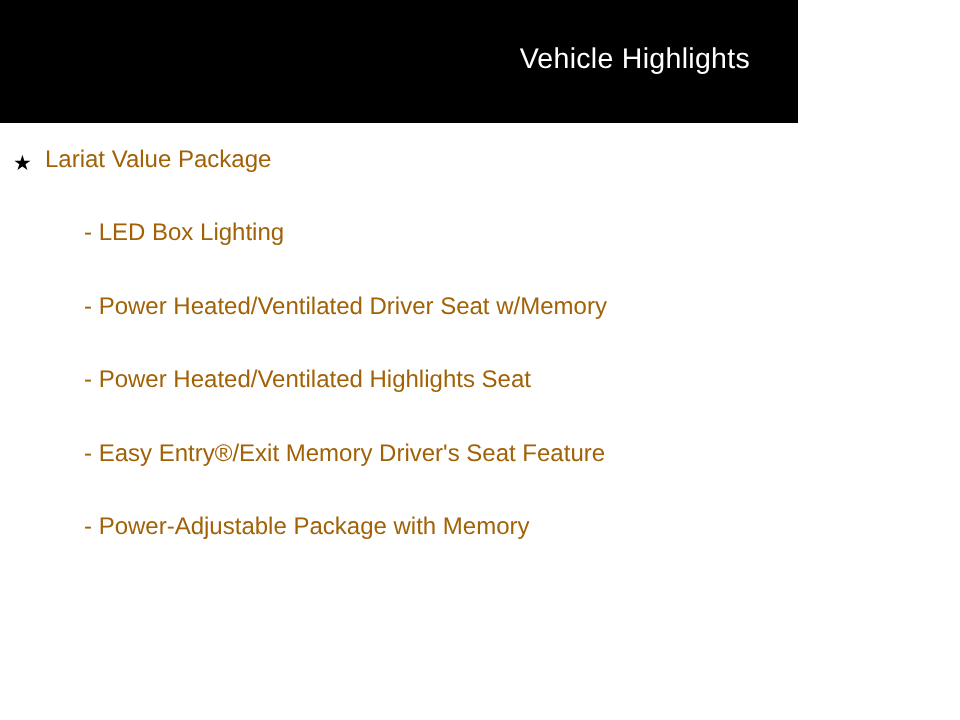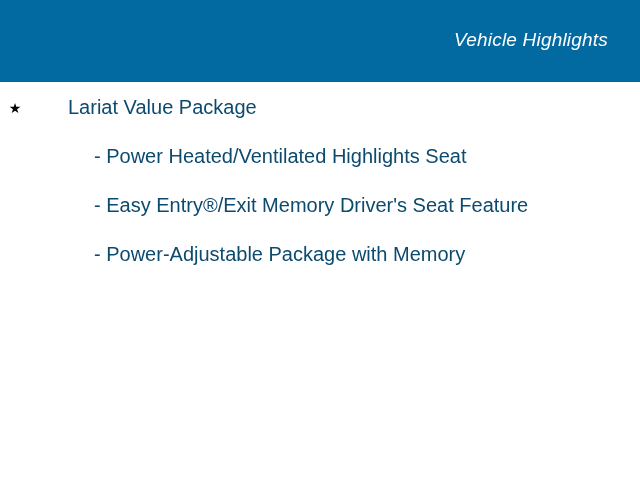--- a/index.html
+++ b/index.html
@@ -16,24 +16,23 @@
   .page {
     position: relative;
     width: 640px;
     height: 480px;
     background: #ffffff;
   }
   .header-bar {
     position: absolute;
     top: 0;
     left: 0;
-    width: 640px;
+    width: 532px;
     height: 82px;
-    background: #0369a1;
-    font-style: italic;
+    background: #000000;
   }
   .header-title {
     position: absolute;
     right: 32px;
     top: 29px;
     color: #ffffff;
     font-size: 19px;
     line-height: 22px;
     letter-spacing: 0.2px;
     white-space: nowrap;
@@ -54,25 +53,24 @@
   .bullet-cell {
     width: 30px;
     min-width: 30px;
     text-align: center;
     font-size: 14px;
     line-height: 24px;
     color: #000000;
     padding-top: 1px;
   }
   .feature-text {
-    font-size: 20px;
+    font-size: 16px;
     line-height: 24px;
-    color: #0c4a6e;
+    color: #a16207;
     white-space: nowrap;
-    margin-left: 38px;
   }
   .feature-row.sub .feature-text {
     padding-left: 0px;
   }
   .sub-indent {
     width: 26px;
     min-width: 26px;
   }
 </style>
 </head>
@@ -84,22 +82,32 @@
     <div class="header-title">Vehicle Highlights</div>
   </div>
 
   <div class="content">
 
     <div class="feature-row">
       <div class="bullet-cell">★</div>
       <div class="feature-text">Lariat Value Package</div>
     </div>
 
+    <div class="feature-row sub">
+      <div class="bullet-cell"></div>
+      <div class="sub-indent"></div>
+      <div class="feature-text">- LED Box Lighting</div>
+    </div>
 
 
+    <div class="feature-row sub">
+      <div class="bullet-cell"></div>
+      <div class="sub-indent"></div>
+      <div class="feature-text">- Power Heated/Ventilated Driver Seat w/Memory</div>
+    </div>
 
 
     <div class="feature-row sub">
       <div class="bullet-cell"></div>
       <div class="sub-indent"></div>
       <div class="feature-text">- Power Heated/Ventilated Highlights Seat</div>
     </div>
 
     <div class="feature-row sub">
       <div class="bullet-cell"></div>

